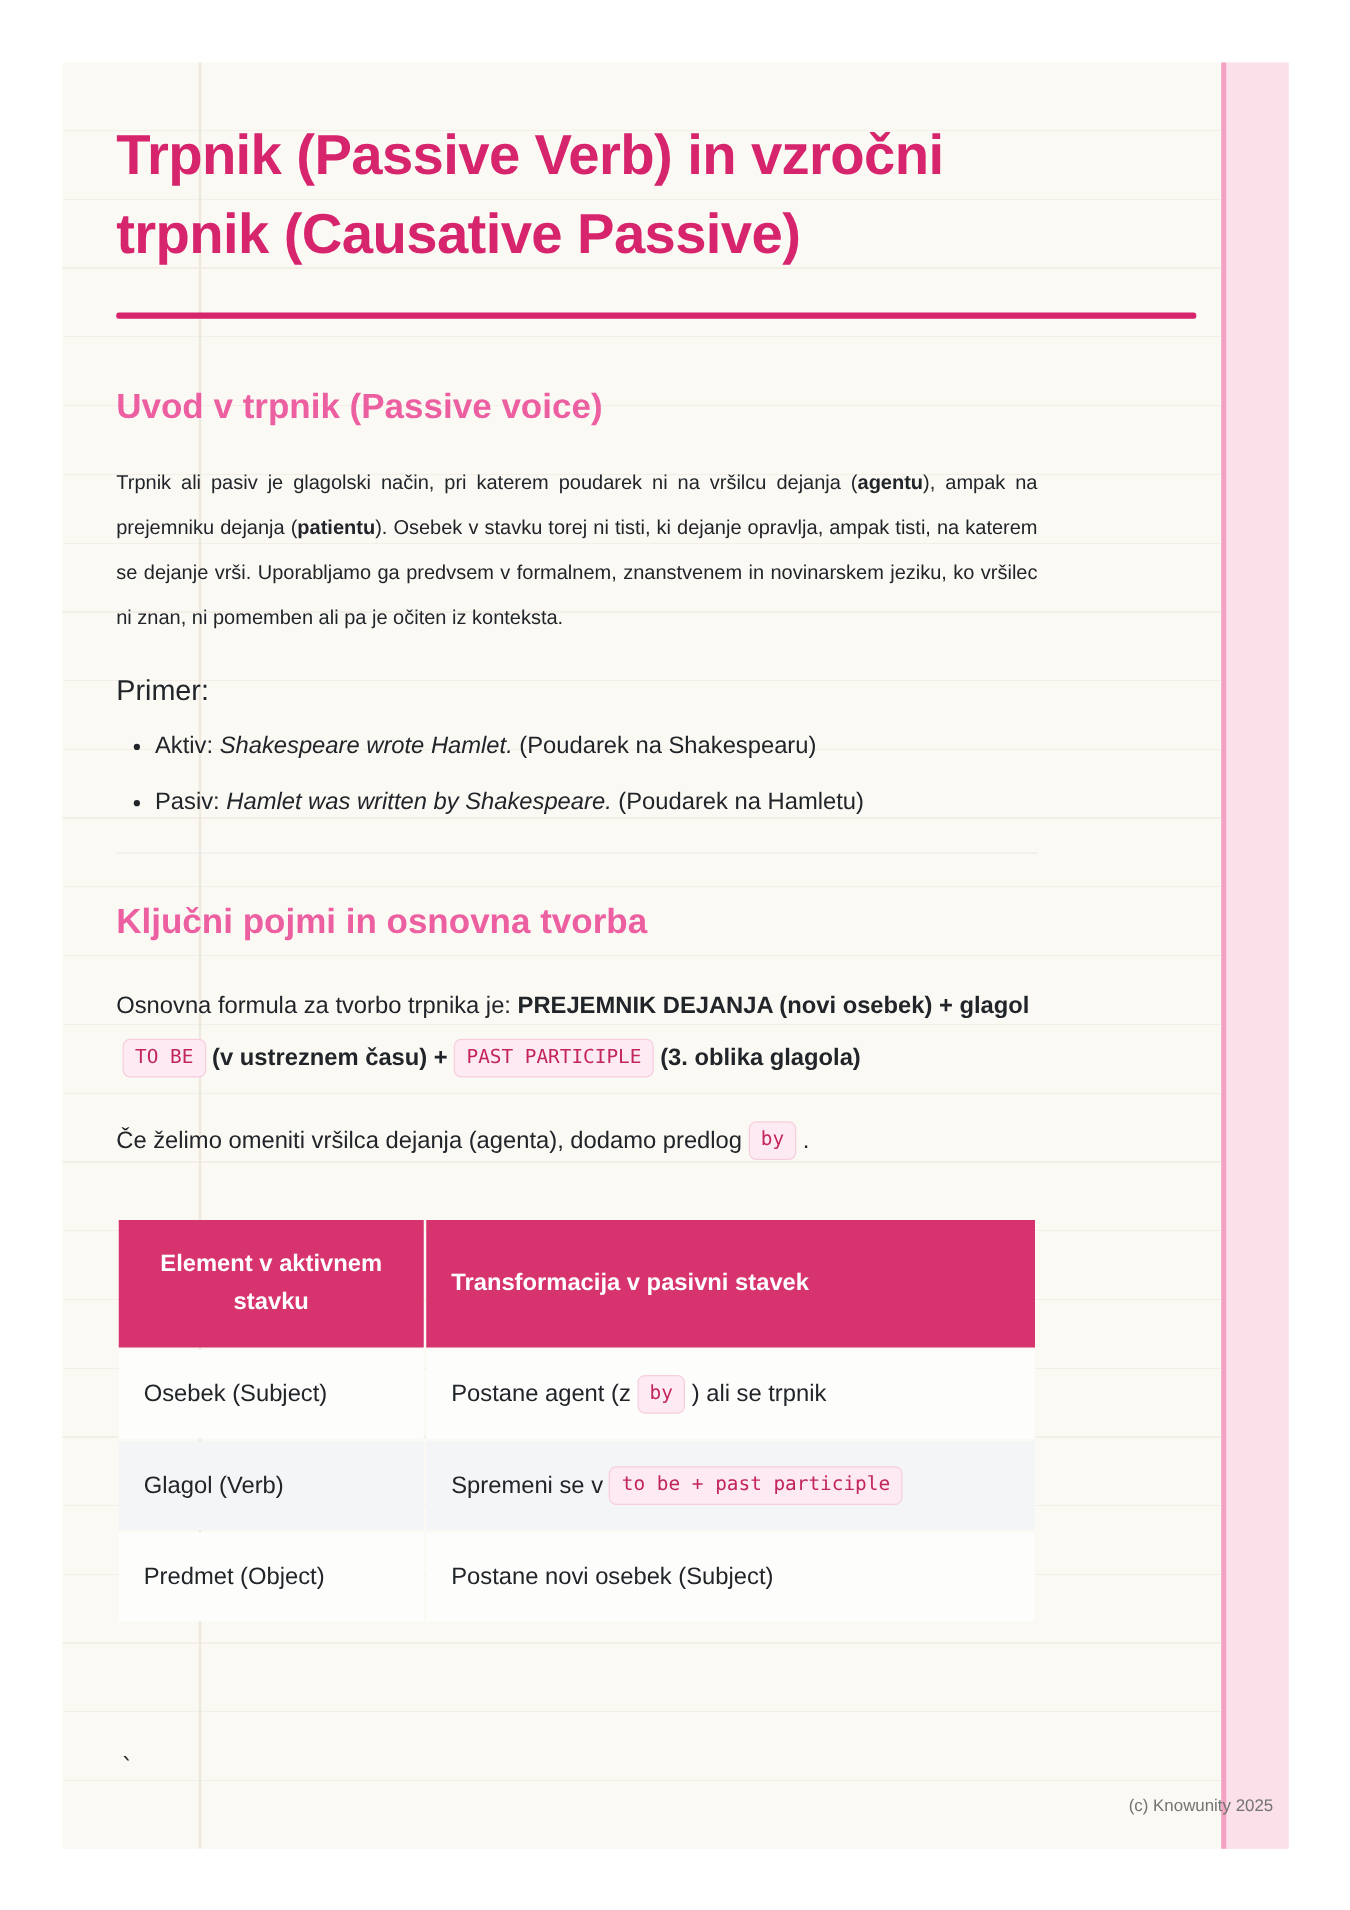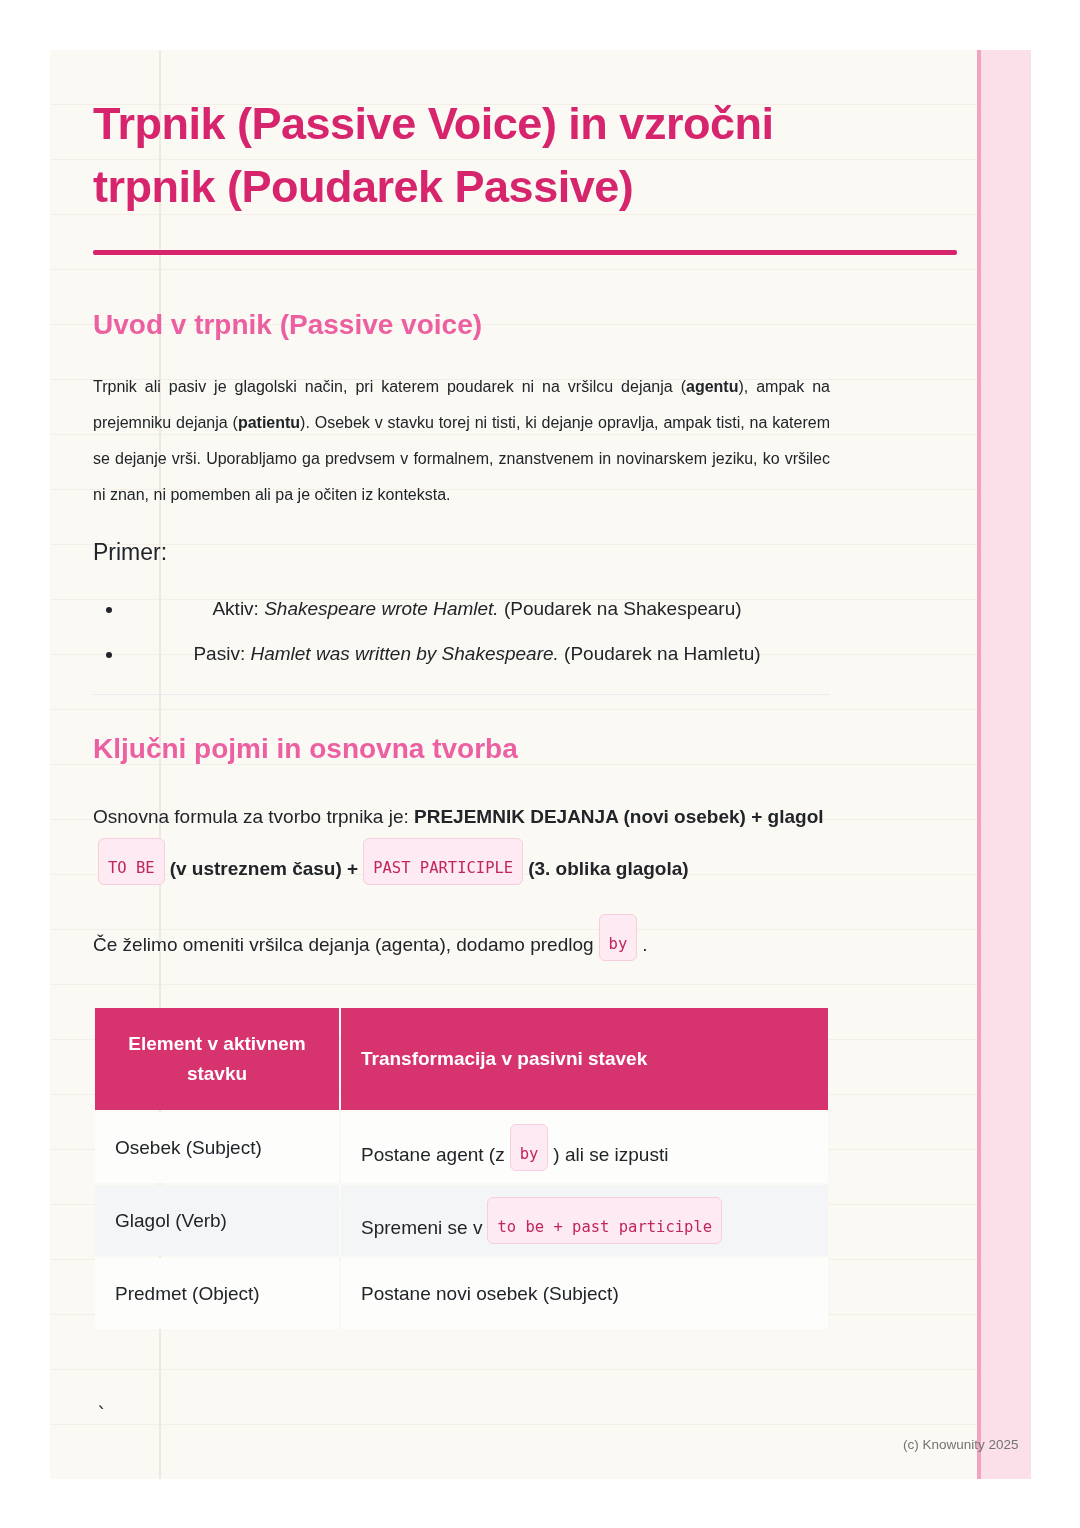--- a/index.html
+++ b/index.html
@@ -25,33 +25,33 @@
        border-radius:2px; }
 
   h2 { font-size:28px; line-height:1.25; font-weight:700; color:#ec5fa1; }
   .h2-uvod { margin-top:52px; }
   .h2-kljucni { margin-top:36px; }
 
   p.body { font-size:16px; line-height:36px; text-align:justify; margin-top:27px; }
   p.body b { font-weight:700; }
   p.primer { font-size:23px; line-height:36px; margin-top:21px; }
 
-  ul.examples { margin-top:24px; padding-left:31px;text-align:center; }
+  ul.examples { margin-top:12px; padding-left:31px; }
   ul.examples li { font-size:19px; line-height:29px; margin-bottom:16px; }
   ul.examples li em { font-style:italic; }
 
   .divider { width:737px; border-top:1px solid #e9ecef; margin-top:26px; }
 
   p.formula { font-size:19px; line-height:42px; margin-top:30px; }
   p.formula b { font-weight:700; }
   p.agent-note { font-size:19px; line-height:42px; margin-top:24px; }
 
   .chip { display:inline-block; font-family:"DejaVu Sans Mono","Liberation Mono",monospace;
           font-size:15.5px; line-height:1; color:#c2255c; background:#fdeaf2;
-          border:1px solid #f6cede; border-radius:6px; padding:22px 9px 7px;
+          border:1px solid #f6cede; border-radius:6px; padding:6px 9px 7px;
           margin:0 5px; white-space:nowrap; vertical-align:2px; }
 
   table.transform { width:737px; margin-top:40px; border-collapse:separate;
           border-spacing:2px; }
   table.transform th { background:#d6336f; color:#ffffff; font-size:19px;
           font-weight:700; text-align:left; vertical-align:middle;
           padding:21px 20px; line-height:30px; }
   table.transform th.col-el { width:244px;text-align:center; }
   table.transform th .wrapbox { display:inline-block; width:190px; }
   table.transform td { font-size:19px; color:#212529; background:#fdfdfb;
@@ -67,21 +67,21 @@
 <body>
 
 <div class="page">
   <div class="card">
     <div class="ruling"></div>
     <div class="margin-line"></div>
     <div class="stripe"></div>
 
     <div class="content">
 
-      <h1>Trpnik (Passive Voice) in vzročni trpnik (Poudarek Passive)</h1>
+      <h1>Trpnik (Passive Verb) in vzročni trpnik (Causative Passive)</h1>
       <div class="title-rule"></div>
 
       <h2 class="h2-uvod">Uvod v trpnik (Passive voice)</h2>
 
       <p class="body"><span>Trpnik ali pasiv je glagolski način, pri katerem poudarek ni na vršilcu dejanja (</span><b>agentu</b><span>), ampak na prejemniku dejanja (</span><b>patientu</b><span>). Osebek v stavku torej ni tisti, ki dejanje opravlja, ampak tisti, na katerem se dejanje vrši. Uporabljamo ga predvsem v formalnem, znanstvenem in novinarskem jeziku, ko vršilec ni znan, ni pomemben ali pa je očiten iz konteksta.</span></p>
 
       <p class="primer">Primer:</p>
 
       <ul class="examples">
         <li><span>Aktiv: </span><em>Shakespeare wrote Hamlet.</em><span> (Poudarek na Shakespearu)</span></li>
@@ -99,21 +99,21 @@
       <table class="transform">
         <thead>
           <tr>
             <th class="col-el"><span class="wrapbox">Element v aktivnem stavku</span></th>
             <th>Transformacija v pasivni stavek</th>
           </tr>
         </thead>
         <tbody>
           <tr>
             <td>Osebek (Subject)</td>
-            <td><span>Postane agent (z</span><span class="chip">by</span><span>) ali se izpusti</span></td>
+            <td><span>Postane agent (z</span><span class="chip">by</span><span>) ali se trpnik</span></td>
           </tr>
           <tr class="alt">
             <td>Glagol (Verb)</td>
             <td><span>Spremeni se v</span><span class="chip">to be + past participle</span></td>
           </tr>
           <tr>
             <td>Predmet (Object)</td>
             <td><span>Postane novi osebek (Subject)</span></td>
           </tr>
         </tbody>

